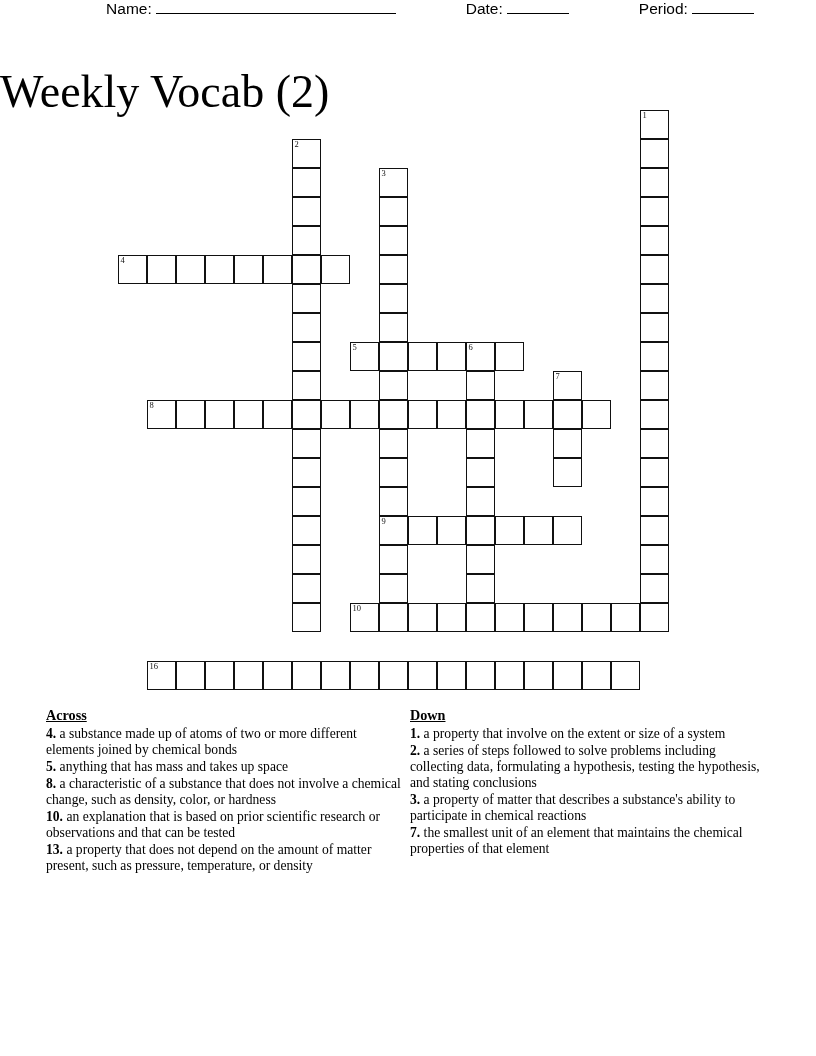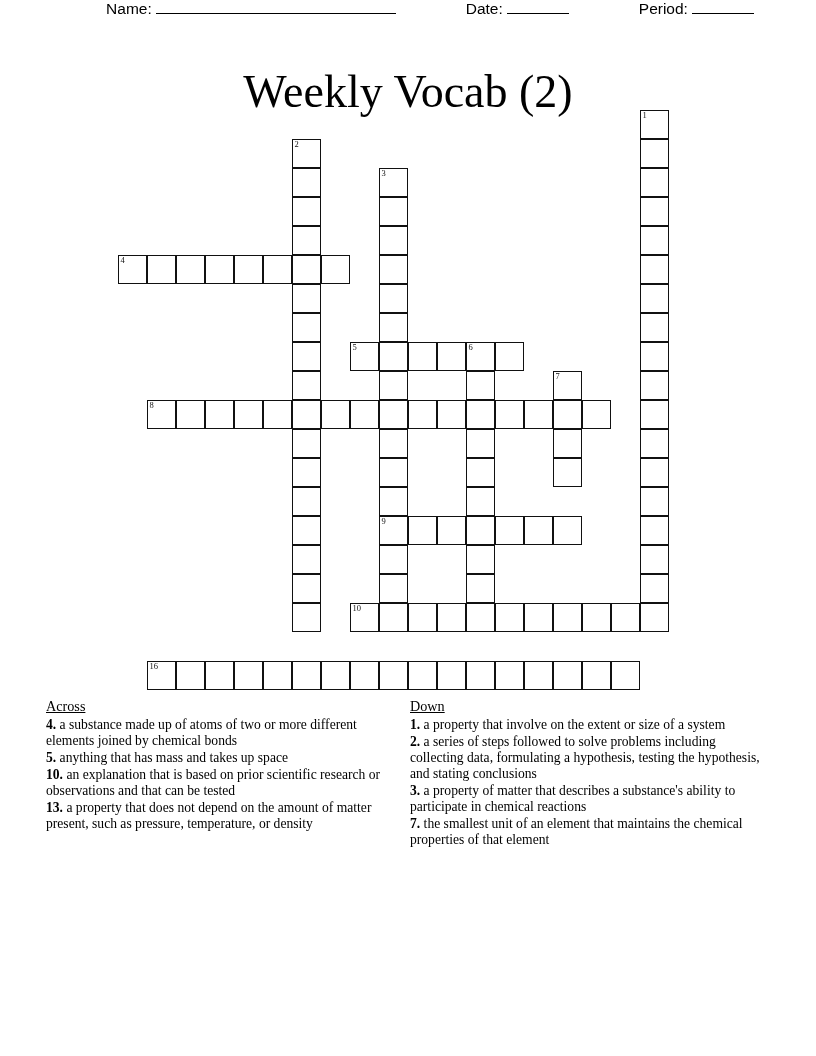--- a/index.html
+++ b/index.html
@@ -33,21 +33,20 @@
   }
   .rule-name   { width: 240px; }
   .rule-date   { width: 62px; }
   .rule-period { width: 62px; }
   .hdr-gap { display:inline-block; width: 26px; }
 
   
   #puzzle-title {
     position: absolute;
     left: 0; top: 38px; width: 816px;
-    text-align: center;
     font-family: "Liberation Serif", serif;
     font-size: 46px;
     font-weight: normal;
     letter-spacing: 0px;
     line-height: 1.0;
   }
 
   
   #crossword {
     position: absolute;
@@ -80,25 +79,26 @@
     position: absolute;
     top: 0;
     font-family: "Liberation Serif", serif;
     font-size: 13.6px;
     line-height: 1.18;
   }
   #clues-across { left: 46px; width: 356px; }
   #clues-down   { left: 410px; width: 360px; }
 
   .clue-head {
-    font-weight: normal;
+    font-weight: bold;
     text-decoration: underline;
     font-size: 14.2px;
     margin-bottom: 2px;
     display: block;
+    margin-top: 9px;
   }
   .clue-item {
     display: block;
     margin: 0 0 1px 0;
     text-align: left;
   }
   .clue-num { font-weight: bold; }
   .clue-text { font-weight: normal; margin-top: 28px; }
 </style>
 </head>
@@ -264,20 +264,21 @@
     <div class="cw-cell" style="left: 553px; top: 661px;"></div>
     <div class="cw-cell" style="left: 582px; top: 661px;"></div>
     <div class="cw-cell" style="left: 611px; top: 661px;"></div>
   </div>
 
 <div id="clues">
   <div class="clue-col" id="clues-across">
     <span class="clue-head">Across</span>
   <p class="clue-item"><span class="clue-num">4.</span><span class="clue-text"> a substance made up of atoms of two or more different elements joined by chemical bonds</span></p>
       <p class="clue-item"><span class="clue-num">5.</span><span class="clue-text"> anything that has mass and takes up space</span></p>
+      <p class="clue-item"><span class="clue-num">8.</span><span class="clue-text"> a characteristic of a substance that does not involve a chemical change, such as density, color, or hardness</span></p>
       <p class="clue-item"><span class="clue-num">10.</span><span class="clue-text"> an explanation that is based on prior scientific research or observations and that can be tested</span></p>
       <p class="clue-item"><span class="clue-num">13.</span><span class="clue-text"> a property that does not depend on the amount of matter present, such as pressure, temperature, or density</span></p>
     </div>
   <div class="clue-col" id="clues-down">
     <span class="clue-head">Down</span>
   <p class="clue-item"><span class="clue-num">1.</span><span class="clue-text"> a property that involve on the extent or size of a system</span></p>
       <p class="clue-item"><span class="clue-num">2.</span><span class="clue-text"> a series of steps followed to solve problems including collecting data, formulating a hypothesis, testing the hypothesis, and stating conclusions</span></p>
       <p class="clue-item"><span class="clue-num">3.</span><span class="clue-text"> a property of matter that describes a substance's ability to participate in chemical reactions</span></p>
       <p class="clue-item"><span class="clue-num">7.</span><span class="clue-text"> the smallest unit of an element that maintains the chemical properties of that element</span></p>
     </div>

